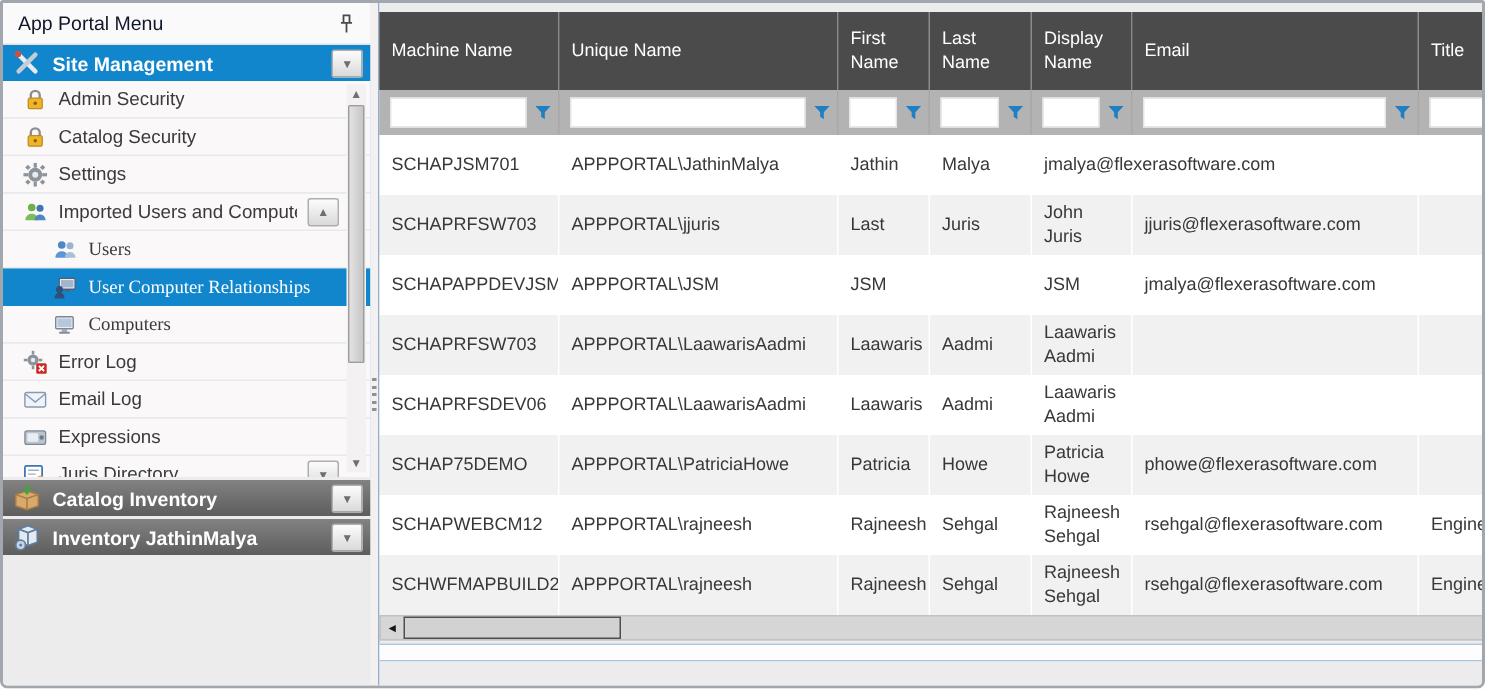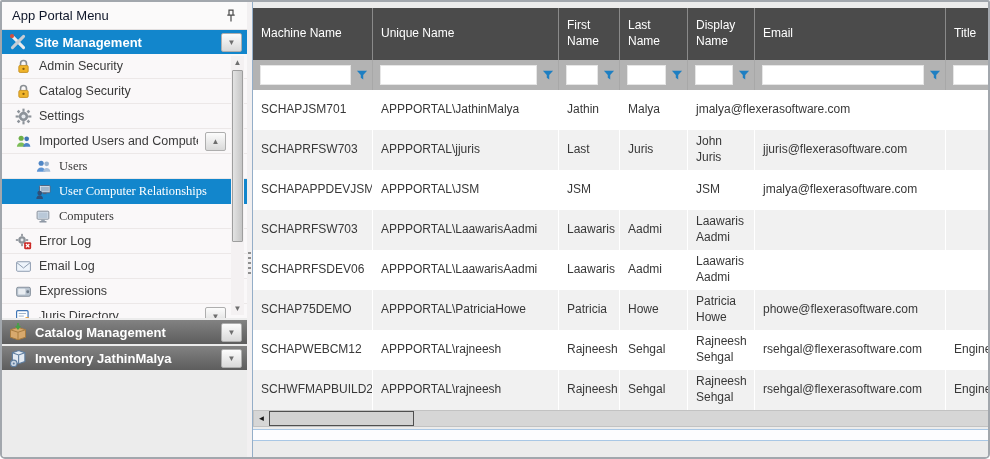--- a/index.html
+++ b/index.html
@@ -301,21 +301,21 @@
     </div>
 
     <div class="group-bar dark">
       <span class="gicon">
         <svg viewBox="0 0 16 16">
           <path d="M2 6.2l6-2 6 2v6l-6 2-6-2z" fill="#d8a96d" stroke="#a97c3f" stroke-width="0.8"></path>
           <path d="M2 6.2l6 2 6-2 M8 8.2v6" fill="none" stroke="#a97c3f" stroke-width="0.8"></path>
           <path d="M8 0.8v4 M6.3 3.2L8 5.3l1.7-2.1" stroke="#46a046" stroke-width="1.4" fill="none"></path>
         </svg>
       </span>
-      <span>Catalog Management</span>
+      <span>Catalog Inventory</span>
       <span class="mini-btn">▼</span>
     </div>
 
     <div class="group-bar dark">
       <span class="gicon">
         <svg viewBox="0 0 16 16">
           <path d="M3.5 3.8l5-1.8 5 1.8v7l-5 1.8-5-1.8z" fill="#e3eaf2" stroke="#5d7c9e" stroke-width="0.9"></path>
           <path d="M3.5 3.8l5 1.8 5-1.8 M8.5 5.6v7" fill="none" stroke="#5d7c9e" stroke-width="0.9"></path>
           <circle cx="4.6" cy="12.3" r="2.6" fill="#c8d4e2" stroke="#5d7c9e" stroke-width="0.9"></circle>
           <circle cx="4.6" cy="12.3" r="0.8" fill="#5d7c9e"></circle>

